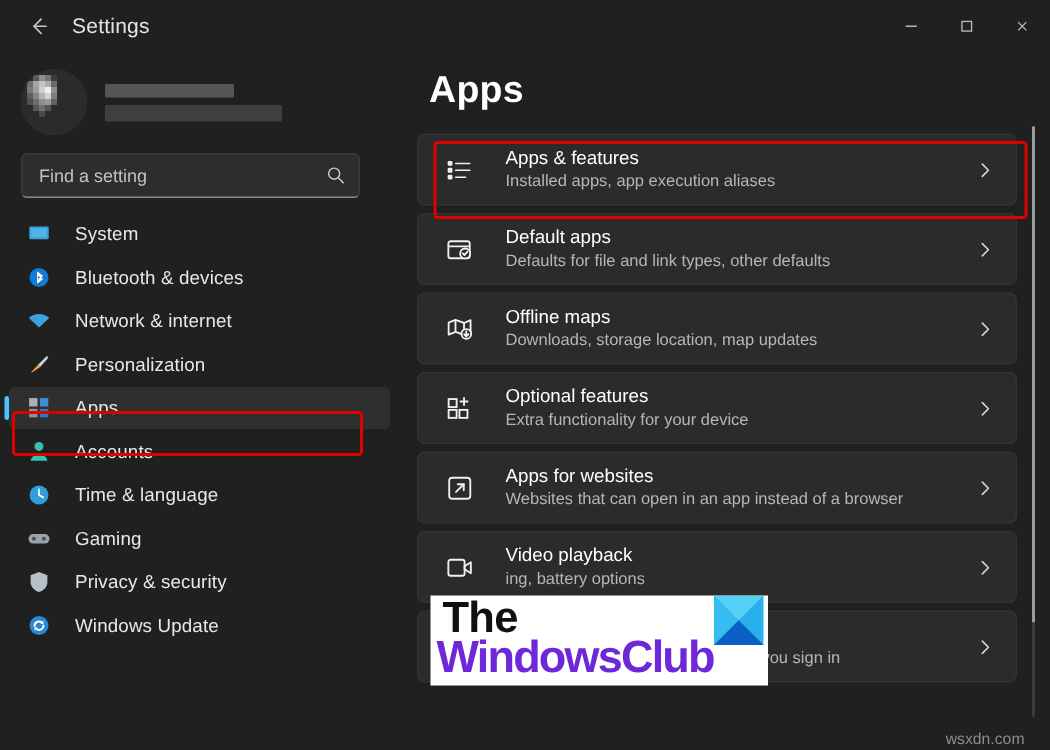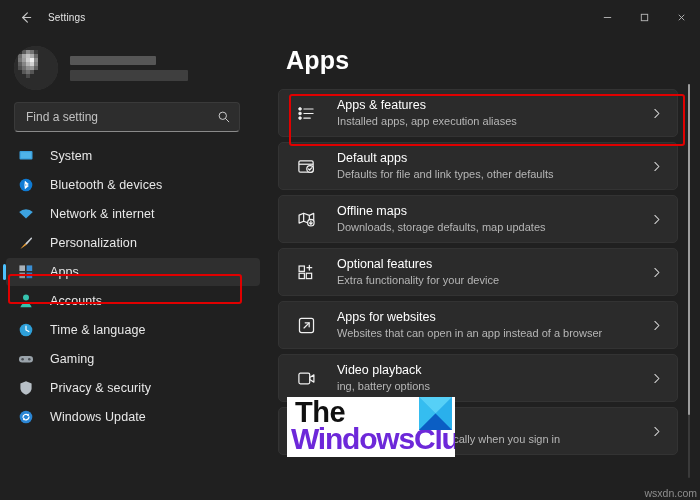--- a/index.html
+++ b/index.html
@@ -36,21 +36,21 @@
     height: 30px;
     margin-left: 10px;
     display: flex;
     align-items: center;
     justify-content: center;
     border-radius: 4px;
     color: #c8c8c8;
   }
   .back-btn svg { display: block; }
   .titlebar-title {
-    font-size: 10px;
+    font-size: 14px;
     color: #e4e4e4;
     margin-left: 8px;
     letter-spacing: .15px;
   }
   .win-controls {
     margin-left: auto;
     display: flex;
     height: 34px;
   }
   .win-btn {
@@ -270,21 +270,21 @@
     z-index: 40;
   }
   #annot-appsfeatures { left: 289px; top: 94px; width: 396px; height: 52px; }
   #annot-sidebar-apps { left: 8px; top: 274px; width: 234px; height: 30px; }
 
   
   .watermark {
     position: absolute;
     left: 287px;
     top: 397px;
-    width: 168px;
+    width: 225px;
     height: 60px;
     background: #ffffff;
     z-index: 60;
     overflow: hidden;
   }
   .wm-the {
     position: absolute;
     left: 8px;
     top: -1px;
     font-size: 29px;
@@ -307,21 +307,21 @@
   .wm-logo {
     position: absolute;
     right: 3px;
     top: 0px;
     width: 33px;
     height: 33px;
   }
 
   .site-credit {
     position: absolute;
-    right: 3px;
+    right: 17px;
     bottom: 1px;
     font-size: 10.5px;
     color: #8e8e8e;
     z-index: 70;
     font-family: "Liberation Sans", sans-serif;
   }
 </style>
 </head>
 <body>
 
@@ -572,21 +572,21 @@
           <span class="card-ico">
             <svg width="19" height="19" viewBox="0 0 20 20" fill="none" stroke="currentColor" stroke-width="1.3" stroke-linejoin="round">
               <path d="M2.2 5.4 L7 3.4 L13 5.6 L17.6 3.6 V12 L13 14 L7 11.8 L2.2 13.8 Z"></path>
               <path d="M7 3.4 V11.8 M13 5.6 V14"></path>
               <circle cx="14.6" cy="13.3" r="3.4" fill="#2b2b2b"></circle>
               <path d="M14.6 11.5 V15 M13.1 13.5 L14.6 15 L16.1 13.5" stroke-linecap="round"></path>
             </svg>
           </span>
           <div class="card-text">
             <div class="card-title">Offline maps</div>
-            <div class="card-sub">Downloads, storage defaults, map updates</div>
+            <div class="card-sub">Downloads, storage location, map updates</div>
           </div>
           <span class="card-chev">
             <svg width="13" height="13" viewBox="0 0 16 16" fill="none" stroke="currentColor" stroke-width="1.3" stroke-linecap="round" stroke-linejoin="round">
                 <path d="M6 3 L11 8 L6 13"></path>
               </svg>
           </span>
         </div>
 
         <div class="card">
           <span class="card-ico">

